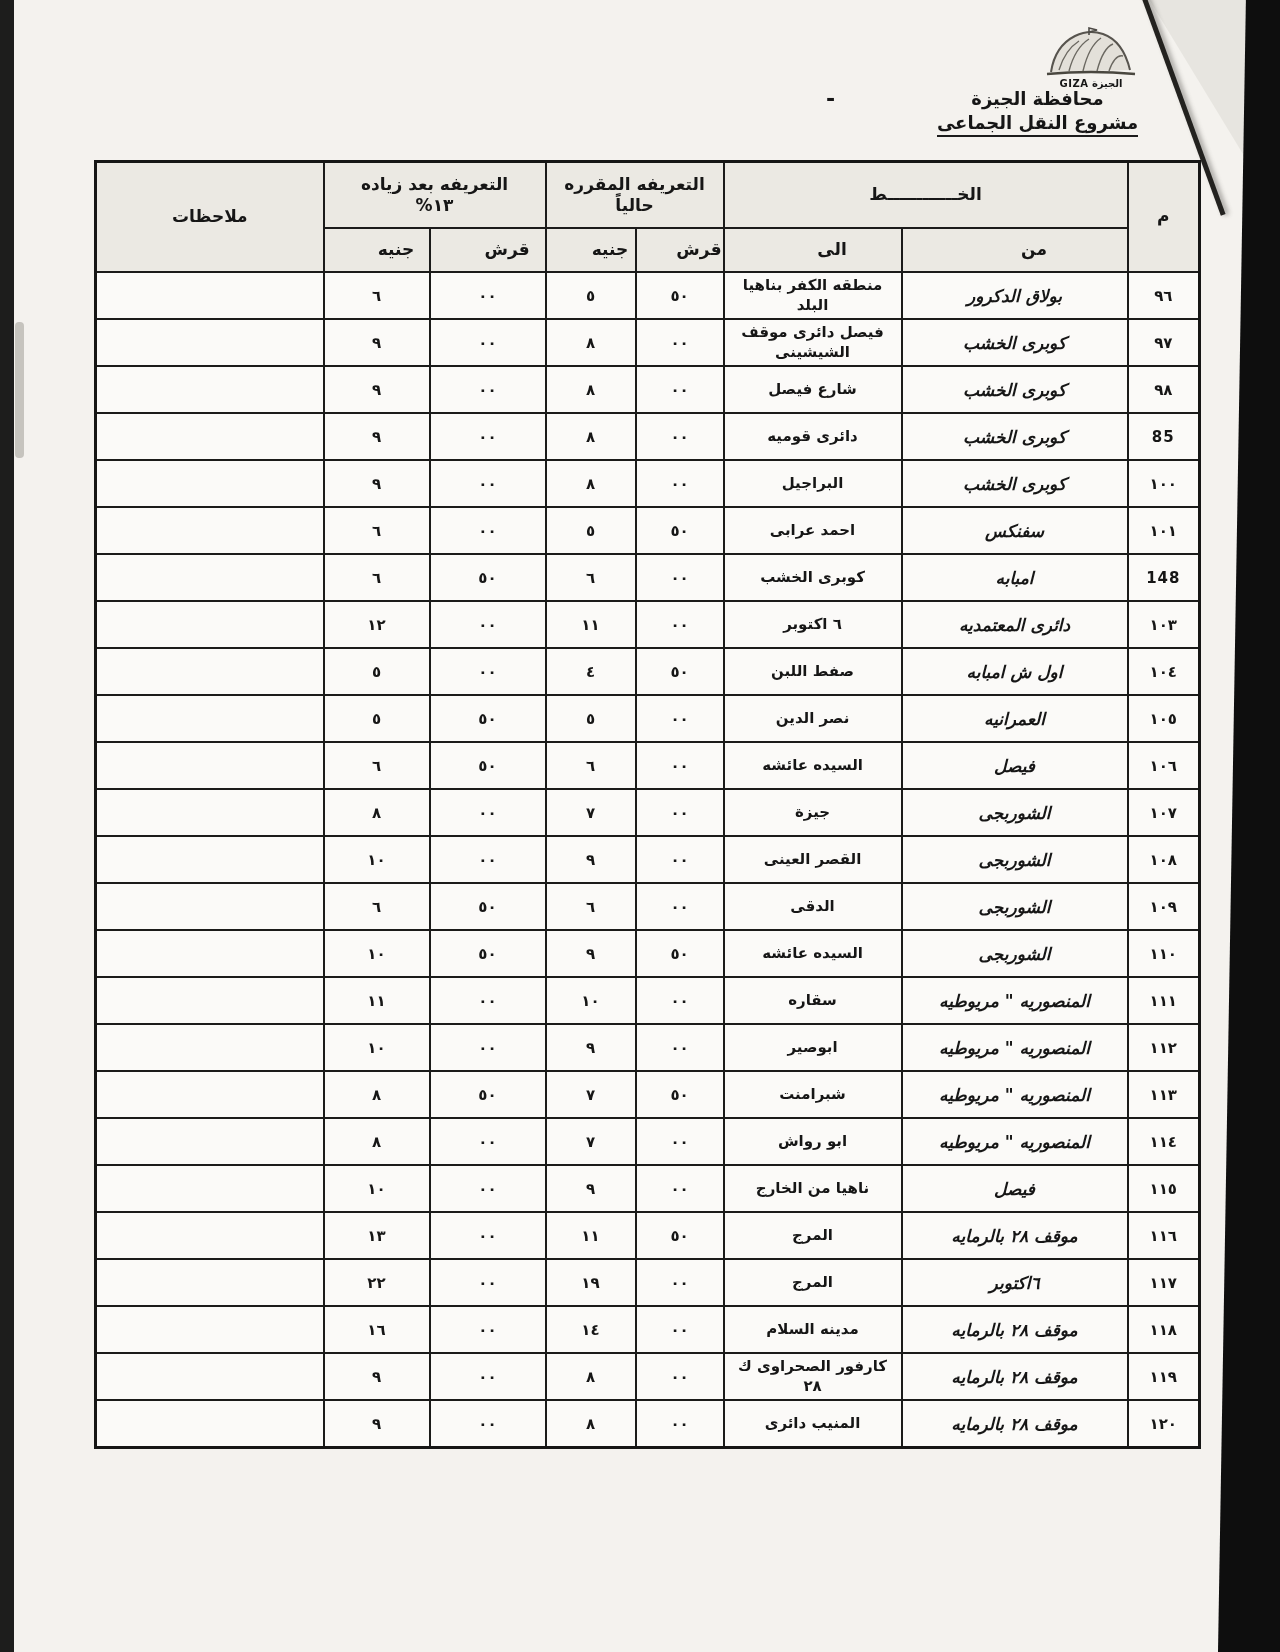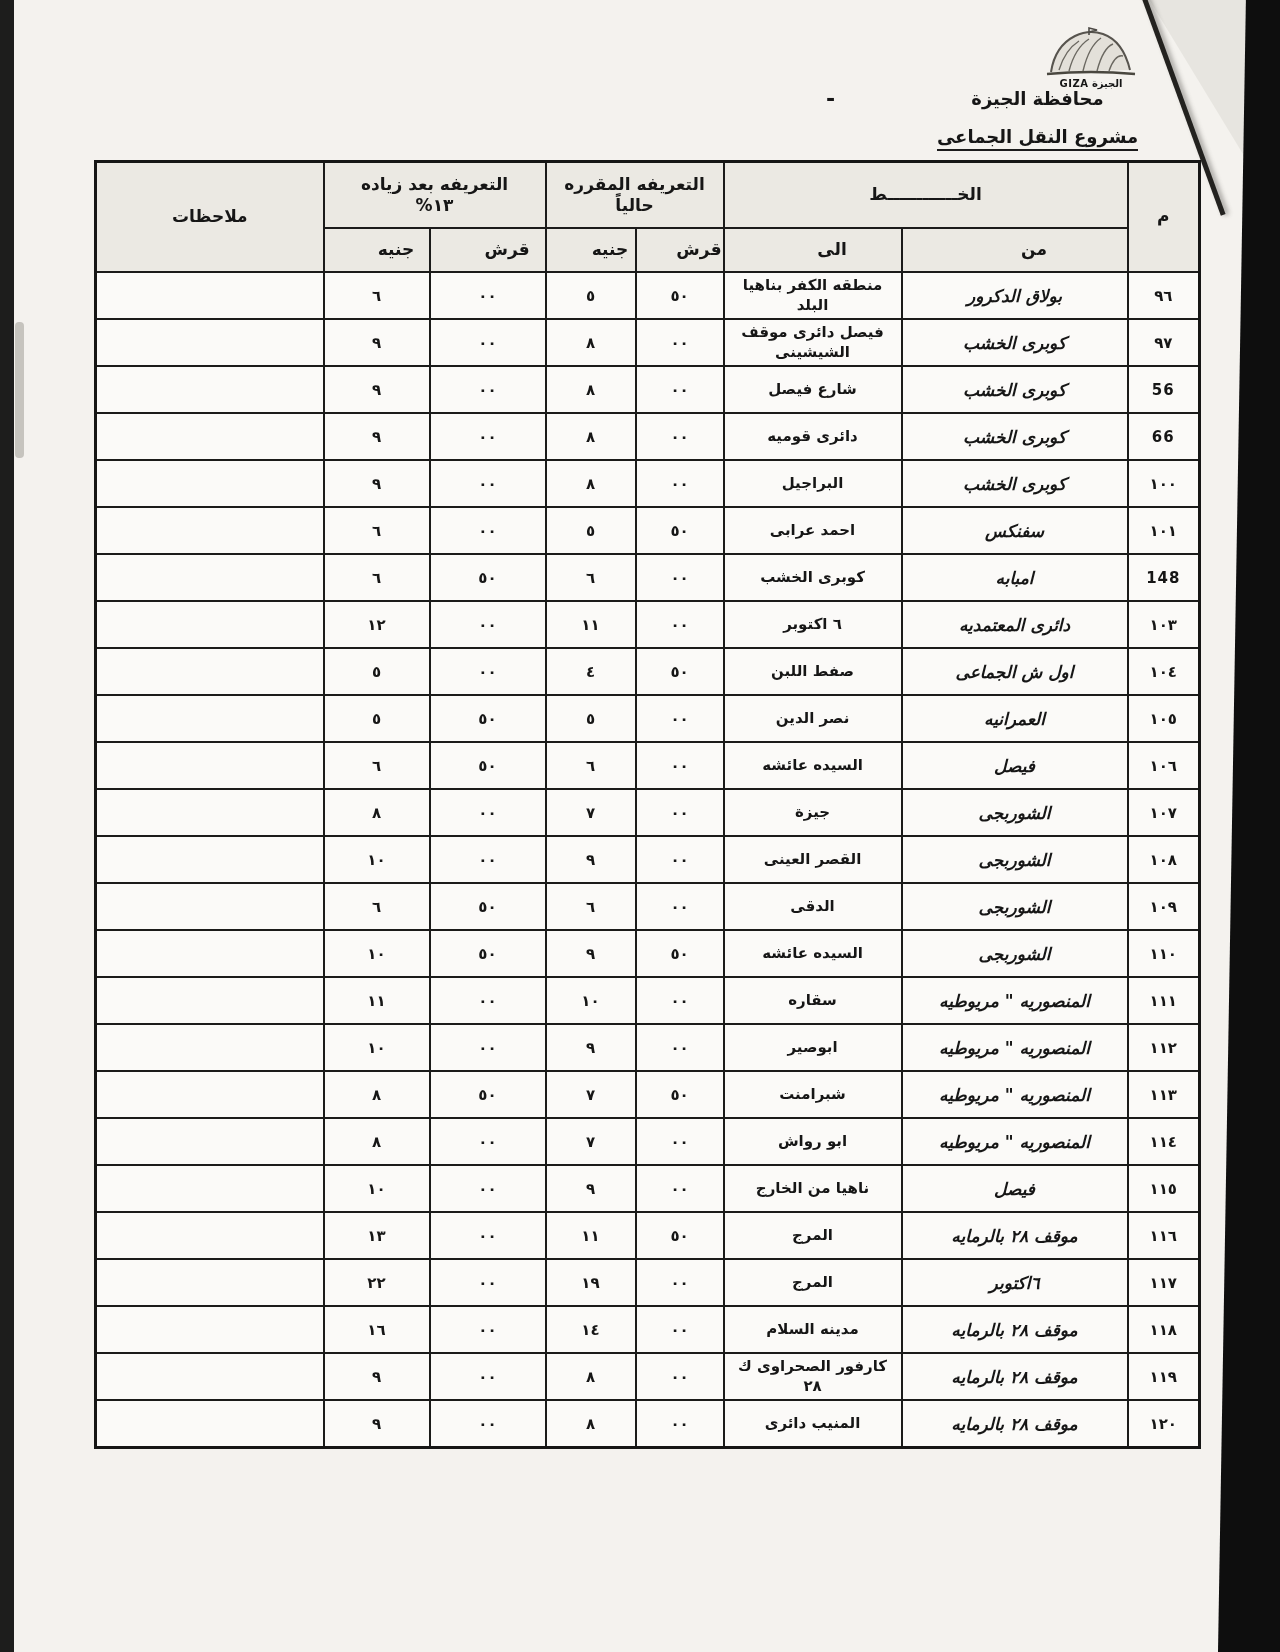--- a/index.html
+++ b/index.html
@@ -21,21 +21,21 @@
     background:#b7b4ae;opacity:.75;border-radius:4px;}
   .streak-a{position:absolute;left:104px;top:1106px;width:260px;height:3px;background:#c9c6c0;opacity:.55;}
   .streak-b{position:absolute;left:104px;top:1151px;width:690px;height:3px;background:#cdcac4;opacity:.45;}
   
   .brand{position:absolute;left:1032px;top:26px;width:118px;text-align:center;}
   .brand svg{display:block;margin:0 auto;}
   .brand-caption{font-size:10px;font-weight:bold;letter-spacing:.5px;direction:rtl;margin-top:-2px;}
   .org{position:absolute;left:930px;top:88px;width:215px;text-align:center;direction:rtl;}
   .org-line1{font-size:18px;font-weight:bold;}
   .org-line2{font-size:18px;font-weight:bold;display:inline-block;
-    border-bottom:2px solid #1c1c1c;padding-bottom:2px;margin-top:17px;}
+    border-bottom:2px solid #1c1c1c;padding-bottom:2px;margin-top:3px;}
   .page-dash{position:absolute;left:826px;top:86px;font-size:22px;font-weight:bold;}
   
   table.fares{
     position:absolute;left:94px;top:160px;width:1104px;
     border-collapse:collapse;table-layout:fixed;direction:rtl;
     background:#fbfaf8;
   }
   .fares th,.fares td{
     border:2px solid #1b1b1a;text-align:center;vertical-align:middle;
     overflow:hidden;
@@ -128,31 +128,31 @@
     <td class="c-no">٩٧</td>
     <td class="c-from">كوبرى الخشب</td>
     <td class="c-to">فيصل دائرى موقف الشيشينى</td>
     <td class="c-num">٠٠</td>
     <td class="c-num">٨</td>
     <td class="c-num">٠٠</td>
     <td class="c-num">٩</td>
     <td class="c-notes"></td>
   </tr>
       <tr>
-    <td class="c-no">56</td>
+    <td class="c-no">٩٨</td>
     <td class="c-from">كوبرى الخشب</td>
     <td class="c-to">شارع فيصل</td>
     <td class="c-num">٠٠</td>
     <td class="c-num">٨</td>
     <td class="c-num">٠٠</td>
     <td class="c-num">٩</td>
     <td class="c-notes"></td>
   </tr>
       <tr>
-    <td class="c-no">66</td>
+    <td class="c-no">85</td>
     <td class="c-from">كوبرى الخشب</td>
     <td class="c-to">دائرى قوميه</td>
     <td class="c-num">٠٠</td>
     <td class="c-num">٨</td>
     <td class="c-num">٠٠</td>
     <td class="c-num">٩</td>
     <td class="c-notes"></td>
   </tr>
       <tr>
     <td class="c-no">١٠٠</td>
@@ -189,21 +189,21 @@
     <td class="c-from">دائرى المعتمديه</td>
     <td class="c-to">٦ اكتوبر</td>
     <td class="c-num">٠٠</td>
     <td class="c-num">١١</td>
     <td class="c-num">٠٠</td>
     <td class="c-num">١٢</td>
     <td class="c-notes"></td>
   </tr>
       <tr>
     <td class="c-no">١٠٤</td>
-    <td class="c-from">اول ش الجماعى</td>
+    <td class="c-from">اول ش امبابه</td>
     <td class="c-to">صفط اللبن</td>
     <td class="c-num">٥٠</td>
     <td class="c-num">٤</td>
     <td class="c-num">٠٠</td>
     <td class="c-num">٥</td>
     <td class="c-notes"></td>
   </tr>
       <tr>
     <td class="c-no">١٠٥</td>
     <td class="c-from">العمرانيه</td>

